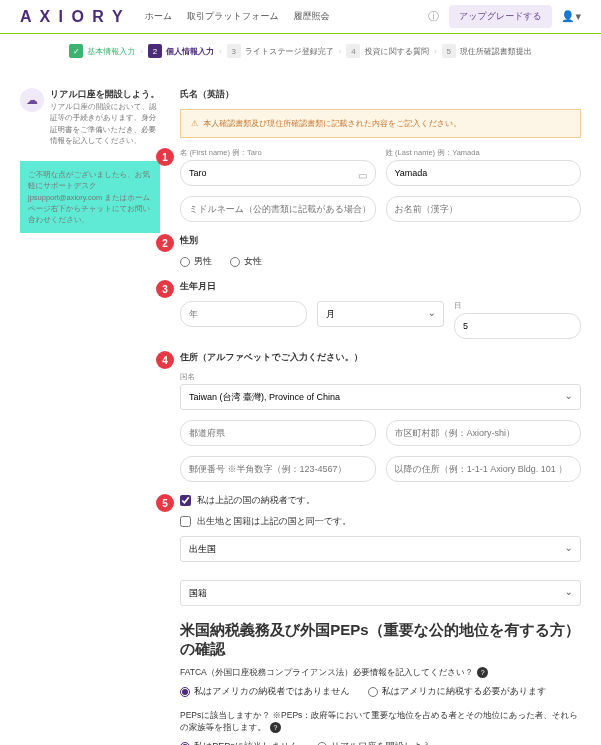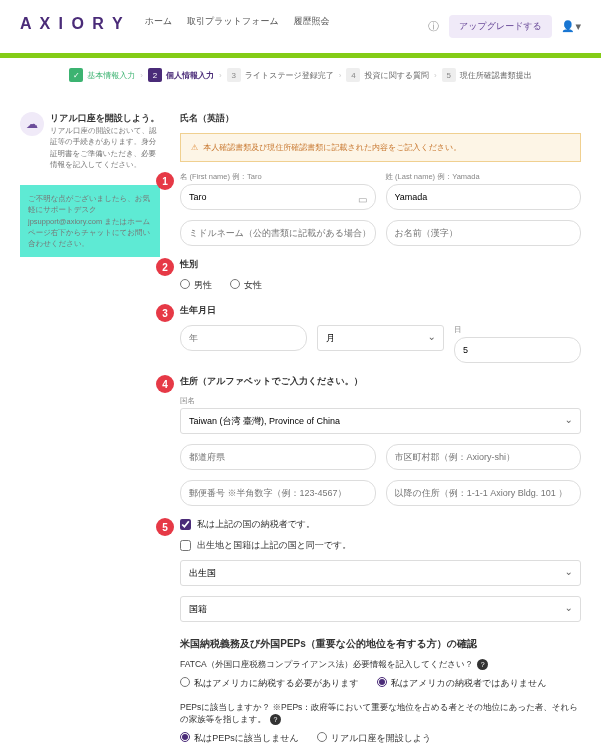--- a/index.html
+++ b/index.html
@@ -1,17 +1,17 @@
 <!DOCTYPE html>
 <html><head>
 <meta charset="utf-8">
 <style>
 *{box-sizing:border-box;margin:0;padding:0}
 body{font-family:-apple-system,sans-serif;font-size:10px;color:#333;background:#fff;width:601px}
-.header{display:flex;padding:15px 20px;border-bottom:5px solid #84cc16}
+.header{display:flex;align-items:center;padding:5px 20px;border-bottom:1px solid #84cc16}
 .logo{font-size:16px;font-weight:bold;letter-spacing:2px;color:#4a2b78}
 .nav{display:flex;gap:15px;margin-left:20px;font-size:9px}
 .nav a{color:#555;text-decoration:none}
 .header-right{margin-left:auto;display:flex;align-items:center;gap:10px}
 .upgrade-btn{background:#f0eaf8;color:#6b4c9a;border:none;padding:5px 10px;border-radius:4px;font-size:9px;cursor:pointer}
 .user-icon{font-size:11px;color:#666}
 .help-icon{font-size:11px;color:#999}
 .steps{display:flex;align-items:center;justify-content:center;padding:10px;font-size:8px;gap:5px}
 .step{display:flex;align-items:center;gap:4px}
 .step-num{width:14px;height:14px;display:flex;align-items:center;justify-content:center;border-radius:2px;font-size:8px}
@@ -35,25 +35,25 @@
 .row{display:flex;gap:10px;margin-bottom:10px}
 .field{flex:1;position:relative}
 .field-label{font-size:7.5px;color:#888;margin-bottom:2px;display:block}
 .input{width:100%;border:1px solid #ddd;border-radius:12px;padding:7px 8px;font-size:9px}
 .select{width:100%;border:1px solid #ddd;border-radius:3px;padding:7px 8px;font-size:9px;background:#fff;appearance:none}
 .select-wrap{position:relative}
 .select-wrap::after{content:"⌄";position:absolute;right:8px;top:6px;pointer-events:none;color:#666}
 .card-icon{position:absolute;right:8px;top:22px;color:#999;font-size:10px}
 .badge{position:absolute;left:-24px;top:0;width:18px;height:18px;border-radius:50%;background:#e63946;color:#fff;display:flex;align-items:center;justify-content:center;font-size:10px;font-weight:bold}
 .radio-group{display:flex;gap:18px;font-size:9px;margin-bottom:12px}
-.radio-item{display:flex;gap:4px}
+.radio-item{display:flex;align-items:center;gap:4px}
 .radio{width:10px;height:10px}
 .checkbox-row{display:flex;align-items:center;gap:6px;font-size:9px;margin-bottom:8px}
 .cb{width:11px;height:11px}
-.subtitle{font-size:10px;font-weight:bold;margin:15px 0 8px}
+.subtitle{font-size:15px;font-weight:bold;margin:15px 0 8px}
 .question{font-size:8.5px;margin-bottom:6px}
 .help{display:inline-block;width:11px;height:11px;border-radius:50%;background:#333;color:#fff;text-align:center;line-height:11px;font-size:7px;margin-left:4px}
 .section-group{position:relative;margin-bottom:12px}
 </style>
 </head>
 <body>
 
 <div class="header">
   <div class="logo">A X I O R Y</div>
   <div class="nav">
@@ -178,35 +178,35 @@
     <div class="section-group">
       <span class="badge">5</span>
       <div class="checkbox-row">
           <input type="checkbox" class="cb" checked="" style="accent-color: rgb(74, 43, 120);">
           <span>私は上記の国の納税者です。</span>
         </div>
       <div class="checkbox-row">
           <input type="checkbox" class="cb" style="">
           <span>出生地と国籍は上記の国と同一です。</span>
         </div>
-      <div class="select-wrap" style="margin-bottom:10px"><select class="select"><option>出生国</option></select></div>
+      <div class="select-wrap" style="margin-bottom:18px"><select class="select"><option>出生国</option></select></div>
       <div class="select-wrap" style="margin-bottom:10px"><select class="select"><option>国籍</option></select></div>
     </div>
 
     <div class="subtitle">米国納税義務及び外国PEPs（重要な公的地位を有する方）の確認</div>
     <div class="question"><span>FATCA（外国口座税務コンプライアンス法）必要情報を記入してください？</span><span class="help">?</span></div>
     <div class="radio-group">
       <label class="radio-item">
+          <input type="radio" class="radio" name="f" checked="" style="accent-color: rgb(74, 43, 120);">
+          <span>私はアメリカの納税者ではありません</span>
+        </label>
+      <label class="radio-item">
           <input type="radio" class="radio" name="f" style="">
           <span>私はアメリカに納税する必要があります</span>
         </label>
-      <label class="radio-item">
-          <input type="radio" class="radio" name="f" checked="" style="accent-color: rgb(74, 43, 120);">
-          <span>私はアメリカの納税者ではありません</span>
-        </label>
     </div>
     <div class="question"><span>PEPsに該当しますか？ ※PEPs：政府等において重要な地位を占める者とその地位にあった者、それらの家族等を指します。</span><span class="help">?</span></div>
     <div class="radio-group">
       <label class="radio-item">
           <input type="radio" class="radio" name="p" checked="" style="accent-color: rgb(74, 43, 120);">
           <span>私はPEPsに該当しません</span>
         </label>
       <label class="radio-item">
           <input type="radio" class="radio" name="p" style="">
           <span>リアル口座を開設しよう</span>

